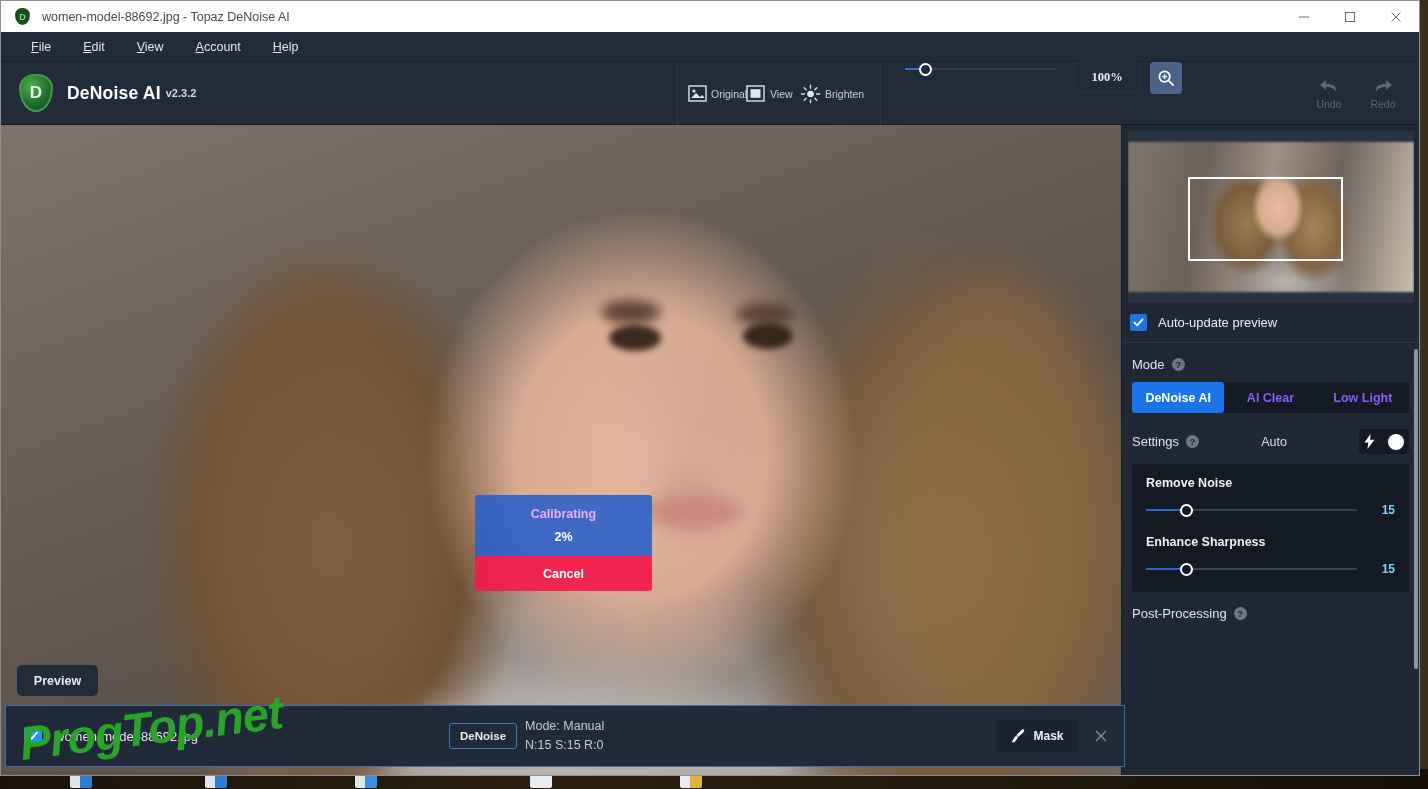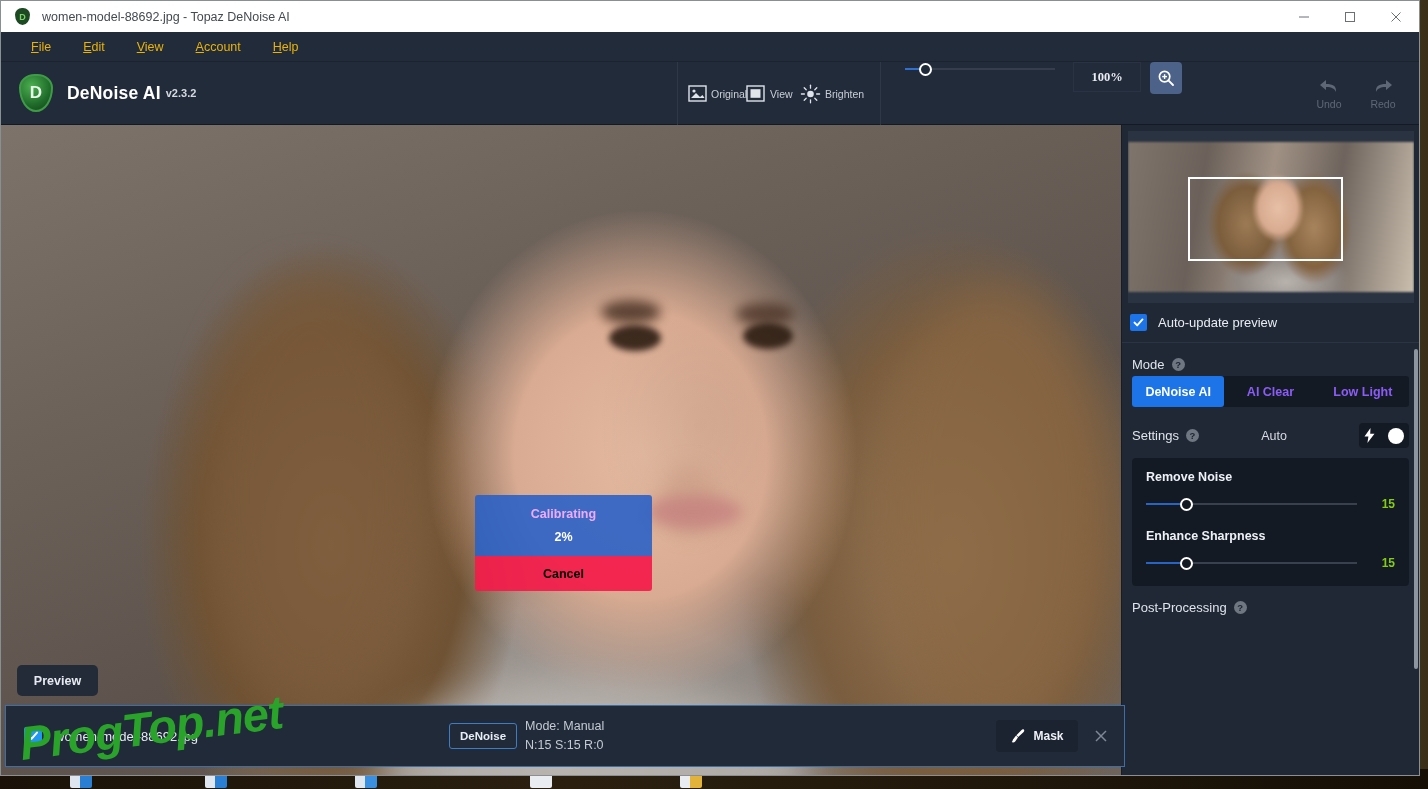--- a/index.html
+++ b/index.html
@@ -32,21 +32,21 @@
     font-size:9px; font-weight:bold; color:#7dd36a; }
   .tb-title { margin-left:12px; font-size:12.5px; color:#444a50; }
   .wincontrols { position:absolute; right:0; top:0; height:31px; display:flex; }
   .wc { width:46px; height:31px; display:flex; align-items:center;
     justify-content:center; color:#6b7076; font-size:13px; }
   .wc svg { display:block; }
 
   
   .menubar { height:30px; background:#222b3a; display:flex; align-items:center;
     padding-left:14px; border-bottom:1px solid #1b2330; }
-  .menu-item { padding:6px 16px; font-size:12.5px; color:#eab308; line-height:30px; }
+  .menu-item { padding:6px 16px; font-size:12.5px; color:#e5e5e5; line-height:30px; }
   .menu-item u { text-decoration:underline; }
 
   
   .header { position:relative; height:63px; background:#222b3a;
     display:flex; align-items:center; border-bottom:1px solid #131a26; }
   .brand { display:flex; align-items:center; margin-left:18px; }
   .brand-shield { width:34px; height:38px; position:relative;
     background:radial-gradient(circle at 35% 30%,#4caf50,#1f6b2a 60%,#113d17 100%);
     border-radius:46% 46% 50% 50% / 36% 36% 64% 64%;
     display:flex; align-items:center; justify-content:center;
@@ -110,21 +110,21 @@
   
   .dialog { position:absolute; left:474px; top:370px; width:177px; height:96px;
     border-radius:3px; overflow:hidden; }
   .dlg-top { height:61px; background:rgba(40,96,200,.88);
     display:flex; flex-direction:column; align-items:center;
     justify-content:center; gap:9px; }
   .dlg-title { font-size:12.5px; font-weight:bold; color:#f0abfc; }
   .dlg-pct { font-size:12.5px; font-weight:bold; color:#fff; }
   .dlg-cancel { height:35px; background:rgba(243,28,74,.93);
     display:flex; align-items:center; justify-content:center;
-    font-size:12.5px; font-weight:bold; color:#000000; }
+    font-size:12.5px; font-weight:bold; color:#ffffff; }
 
   
   .panel { position:relative; width:298px; height:650px; background:#202836;
     border-left:1px solid #161d29; }
   .nav-wrap { padding:6px 6px 0; }
   .navigator { position:relative; width:286px; height:172px; overflow:hidden;
     background:#2a3342; }
   .nav-img { position:absolute; left:0; top:11px; width:286px; height:150px;
     background:
       radial-gradient(ellipse 34px 44px at 150px 66px, #e7c0a6 0%, #d8ab90 55%, transparent 78%),
@@ -138,21 +138,21 @@
     border:2px solid #fff; }
 
   .autoupdate { height:40px; display:flex; align-items:center; padding-left:8px;
     border-bottom:1px solid #2b3442; }
   .chk { width:17px; height:17px; border-radius:2px; background:#1c74e8;
     display:flex; align-items:center; justify-content:center; }
   .chk svg { display:block; }
   .au-lbl { margin-left:11px; font-size:13px; color:#e9edf3; }
 
   .scrollarea { position:relative; height:395px; padding:0 10px; overflow:hidden; }
-  .sec-head { display:flex; align-items:center; gap:7px; padding:14px 0 4px; }
+  .sec-head { display:flex; align-items:center; gap:7px; padding:14px 0 10px; }
   .sec-title { font-size:13px; color:#dfe4ea; }
   .qmark { width:13px; height:13px; border-radius:50%; background:#6f7783;
     color:#1d2330; font-size:9.5px; font-weight:bold; display:flex;
     align-items:center; justify-content:center; }
 
   .modetabs { height:31px; background:#141a24; border-radius:3px; display:flex; }
   .mtab { flex:1; display:flex; align-items:center; justify-content:center;
     font-size:12.5px; font-weight:bold; color:#8b5cf6; border-radius:3px; }
   .mtab.active { background:#1c74e8; color:#fff; }
 
@@ -164,21 +164,21 @@
   .knob { width:16px; height:16px; border-radius:50%; background:#fff; }
 
   .card { background:#141a24; border-radius:4px; padding:12px 14px 16px; }
   .sl-label { font-size:12.5px; font-weight:bold; color:#eef2f7; margin-bottom:13px; }
   .sl-row { display:flex; align-items:center; gap:12px; margin-bottom:18px; }
   .sl { position:relative; flex:1; height:12px; display:flex; align-items:center; }
   .sl-track { position:absolute; left:0; right:0; height:2px; background:#39414f; }
   .sl-fill { position:absolute; left:0; height:2px; background:#2a63c6; }
   .sl-knob { position:absolute; width:13px; height:13px; border-radius:50%;
     background:#141a24; border:2px solid #fff; }
-  .sl-val { width:26px; text-align:right; font-size:12px; font-weight:bold; color:#84cc16; }
+  .sl-val { width:26px; text-align:right; font-size:12px; font-weight:bold; color:#7dd3fc; }
 
   .vscroll { position:absolute; right:1px; top:6px; width:4px; height:320px;
     background:#8d95a1; border-radius:2px; }
 
   .savebar { position:absolute; left:0; bottom:0; width:298px; height:66px;
     background:#202836; display:flex; align-items:center; justify-content:center; }
   .savebtn { width:274px; height:40px; background:#1268dc; border-radius:3px;
     display:flex; align-items:center; justify-content:center; gap:12px;
     font-size:14px; color:#fff; }
 

